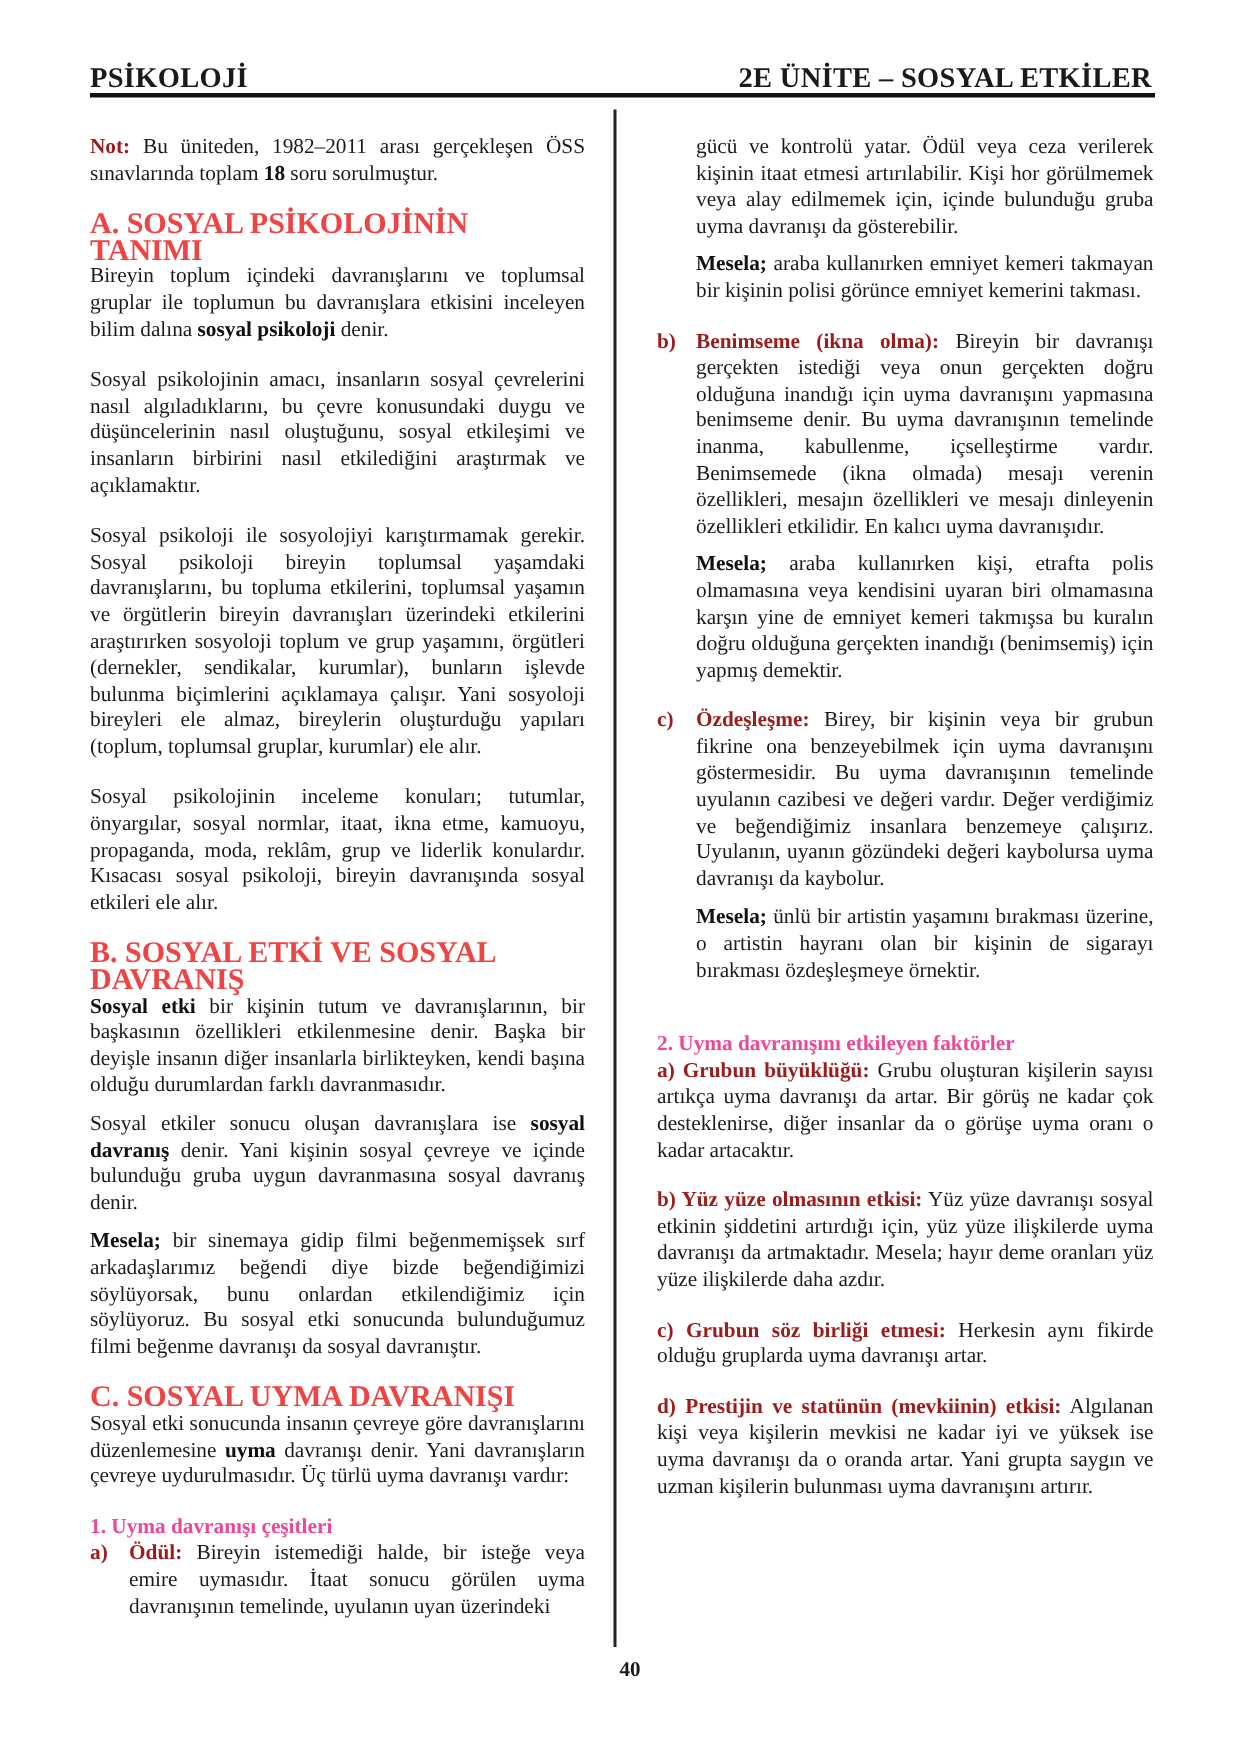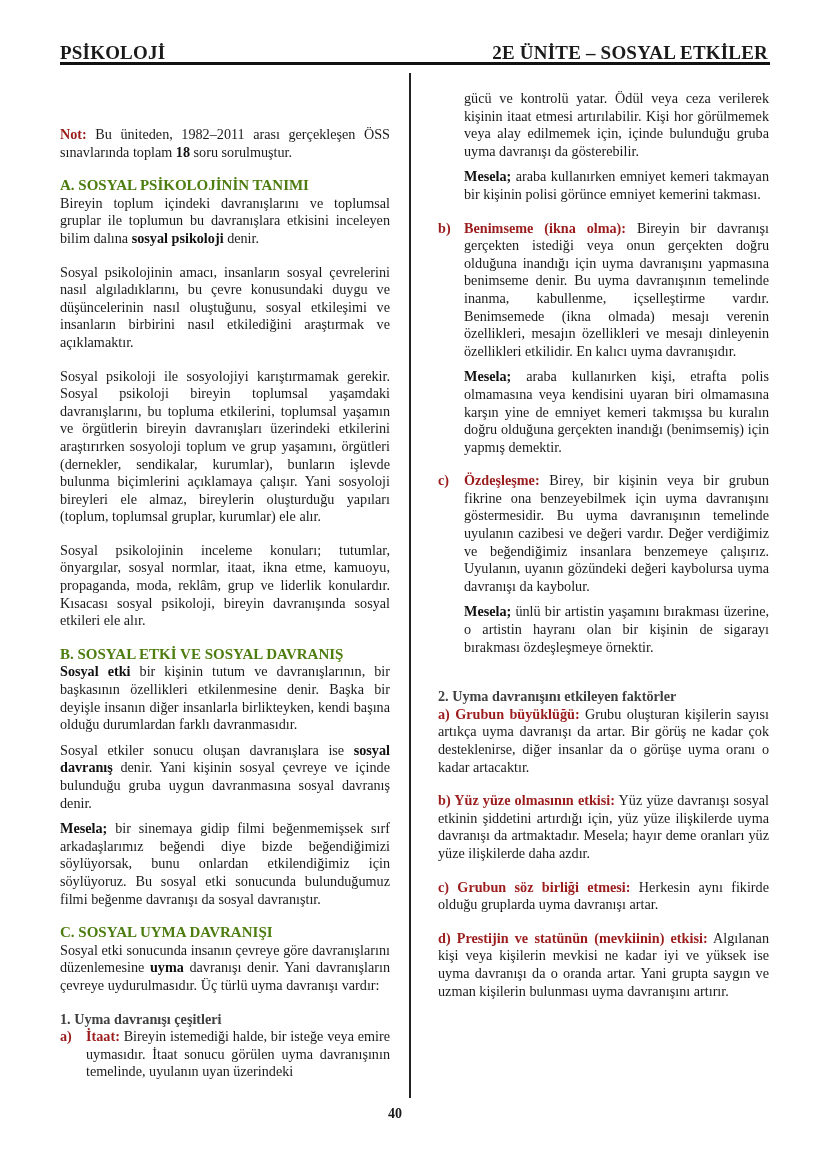--- a/index.html
+++ b/index.html
@@ -14,33 +14,33 @@
   }
   .header .left { position: absolute; left: 0; top: 6px; }
   .header .right { position: absolute; right: 0; top: 6px; }
   .header-rule {
     position: absolute; left: 60px; top: 62px; width: 710px; height: 3px; background: #111;
   }
   .divider {
     position: absolute; left: 409px; top: 73px; width: 1.5px; height: 1025px; background: #222;
   }
   .pagenum {
-    position: absolute; left: 374px; top: 1106px; width: 28px; text-align: right;
+    position: absolute; left: 413px; top: 1106px; width: 28px; text-align: left;
     font-weight: bold; font-size: 14px;
   }
   .col {
     position: absolute; top: 90px; font-size: 14.2px; line-height: 17.6px;
   }
-  .col.left { left: 60px; width: 330px; margin-top: 36px; }
+  .col.left { left: 60px; width: 330px; }
   .col.right { left: 438px; width: 331px; }
   p { margin: 0; text-align: justify; }
   .gap-s { height: 8px; }
   .gap-m { height: 16px; }
-  .h-red { color: #4d7c0f; font-weight: bold; font-size: 15px; }
-  .h-green { color: #404040; font-weight: bold; }
+  .h-red { color: #ef4444; font-weight: bold; font-size: 20px; }
+  .h-green { color: #ec4899; font-weight: bold; }
   .lbl { color: #9b1c1c; font-weight: bold; }
   b { font-weight: bold; color: #111; }
   .item { display: flex; }
   .item .mk { width: 26px; flex: none; color: #9b1c1c; font-weight: bold; }
   .item .body { flex: 1; }
   .indent { padding-left: 26px; }
 </style>
 </head>
 <body>
 
@@ -72,21 +72,21 @@
   <div class="gap-s"></div>
   <p><b>Mesela;</b><span> bir sinemaya gidip filmi beğenmemişsek sırf arkadaşlarımız beğendi diye bizde beğendiğimizi söylüyorsak, bunu onlardan etkilendiğimiz için söylüyoruz. Bu sosyal etki sonucunda bulunduğumuz filmi beğenme davranışı da sosyal davranıştır.</span></p>
   <div class="gap-m"></div>
 
   <div class="h-red">C.  SOSYAL UYMA DAVRANIŞI</div>
   <p><span>Sosyal etki sonucunda insanın çevreye göre davranışlarını düzenlemesine </span><b>uyma</b><span> davranışı denir. Yani davranışların çevreye uydurulmasıdır. Üç türlü uyma davranışı vardır:</span></p>
   <div class="gap-m"></div>
   <div class="h-green">1. Uyma davranışı çeşitleri</div>
   <div class="item">
     <span class="mk">a)</span>
-    <p class="body"><span class="lbl">İtaat:</span><span> Bireyin istemediği halde, bir isteğe veya emire uymasıdır. İtaat sonucu görülen uyma davranışının temelinde, uyulanın uyan üzerindeki</span></p>
+    <p class="body"><span class="lbl">Ödül:</span><span> Bireyin istemediği halde, bir isteğe veya emire uymasıdır. İtaat sonucu görülen uyma davranışının temelinde, uyulanın uyan üzerindeki</span></p>
   </div>
 </div>
 
 <div class="col right">
   <p class="indent">gücü ve kontrolü yatar. Ödül veya ceza verilerek kişinin itaat etmesi artırılabilir.  Kişi hor görülmemek veya alay edilmemek için, içinde bulunduğu gruba uyma davranışı da gösterebilir.</p>
   <div class="gap-s"></div>
   <p class="indent"><b>Mesela;</b><span> araba kullanırken emniyet kemeri takmayan bir kişinin polisi görünce emniyet kemerini takması.</span></p>
   <div class="gap-m"></div>
 
   <div class="item">

